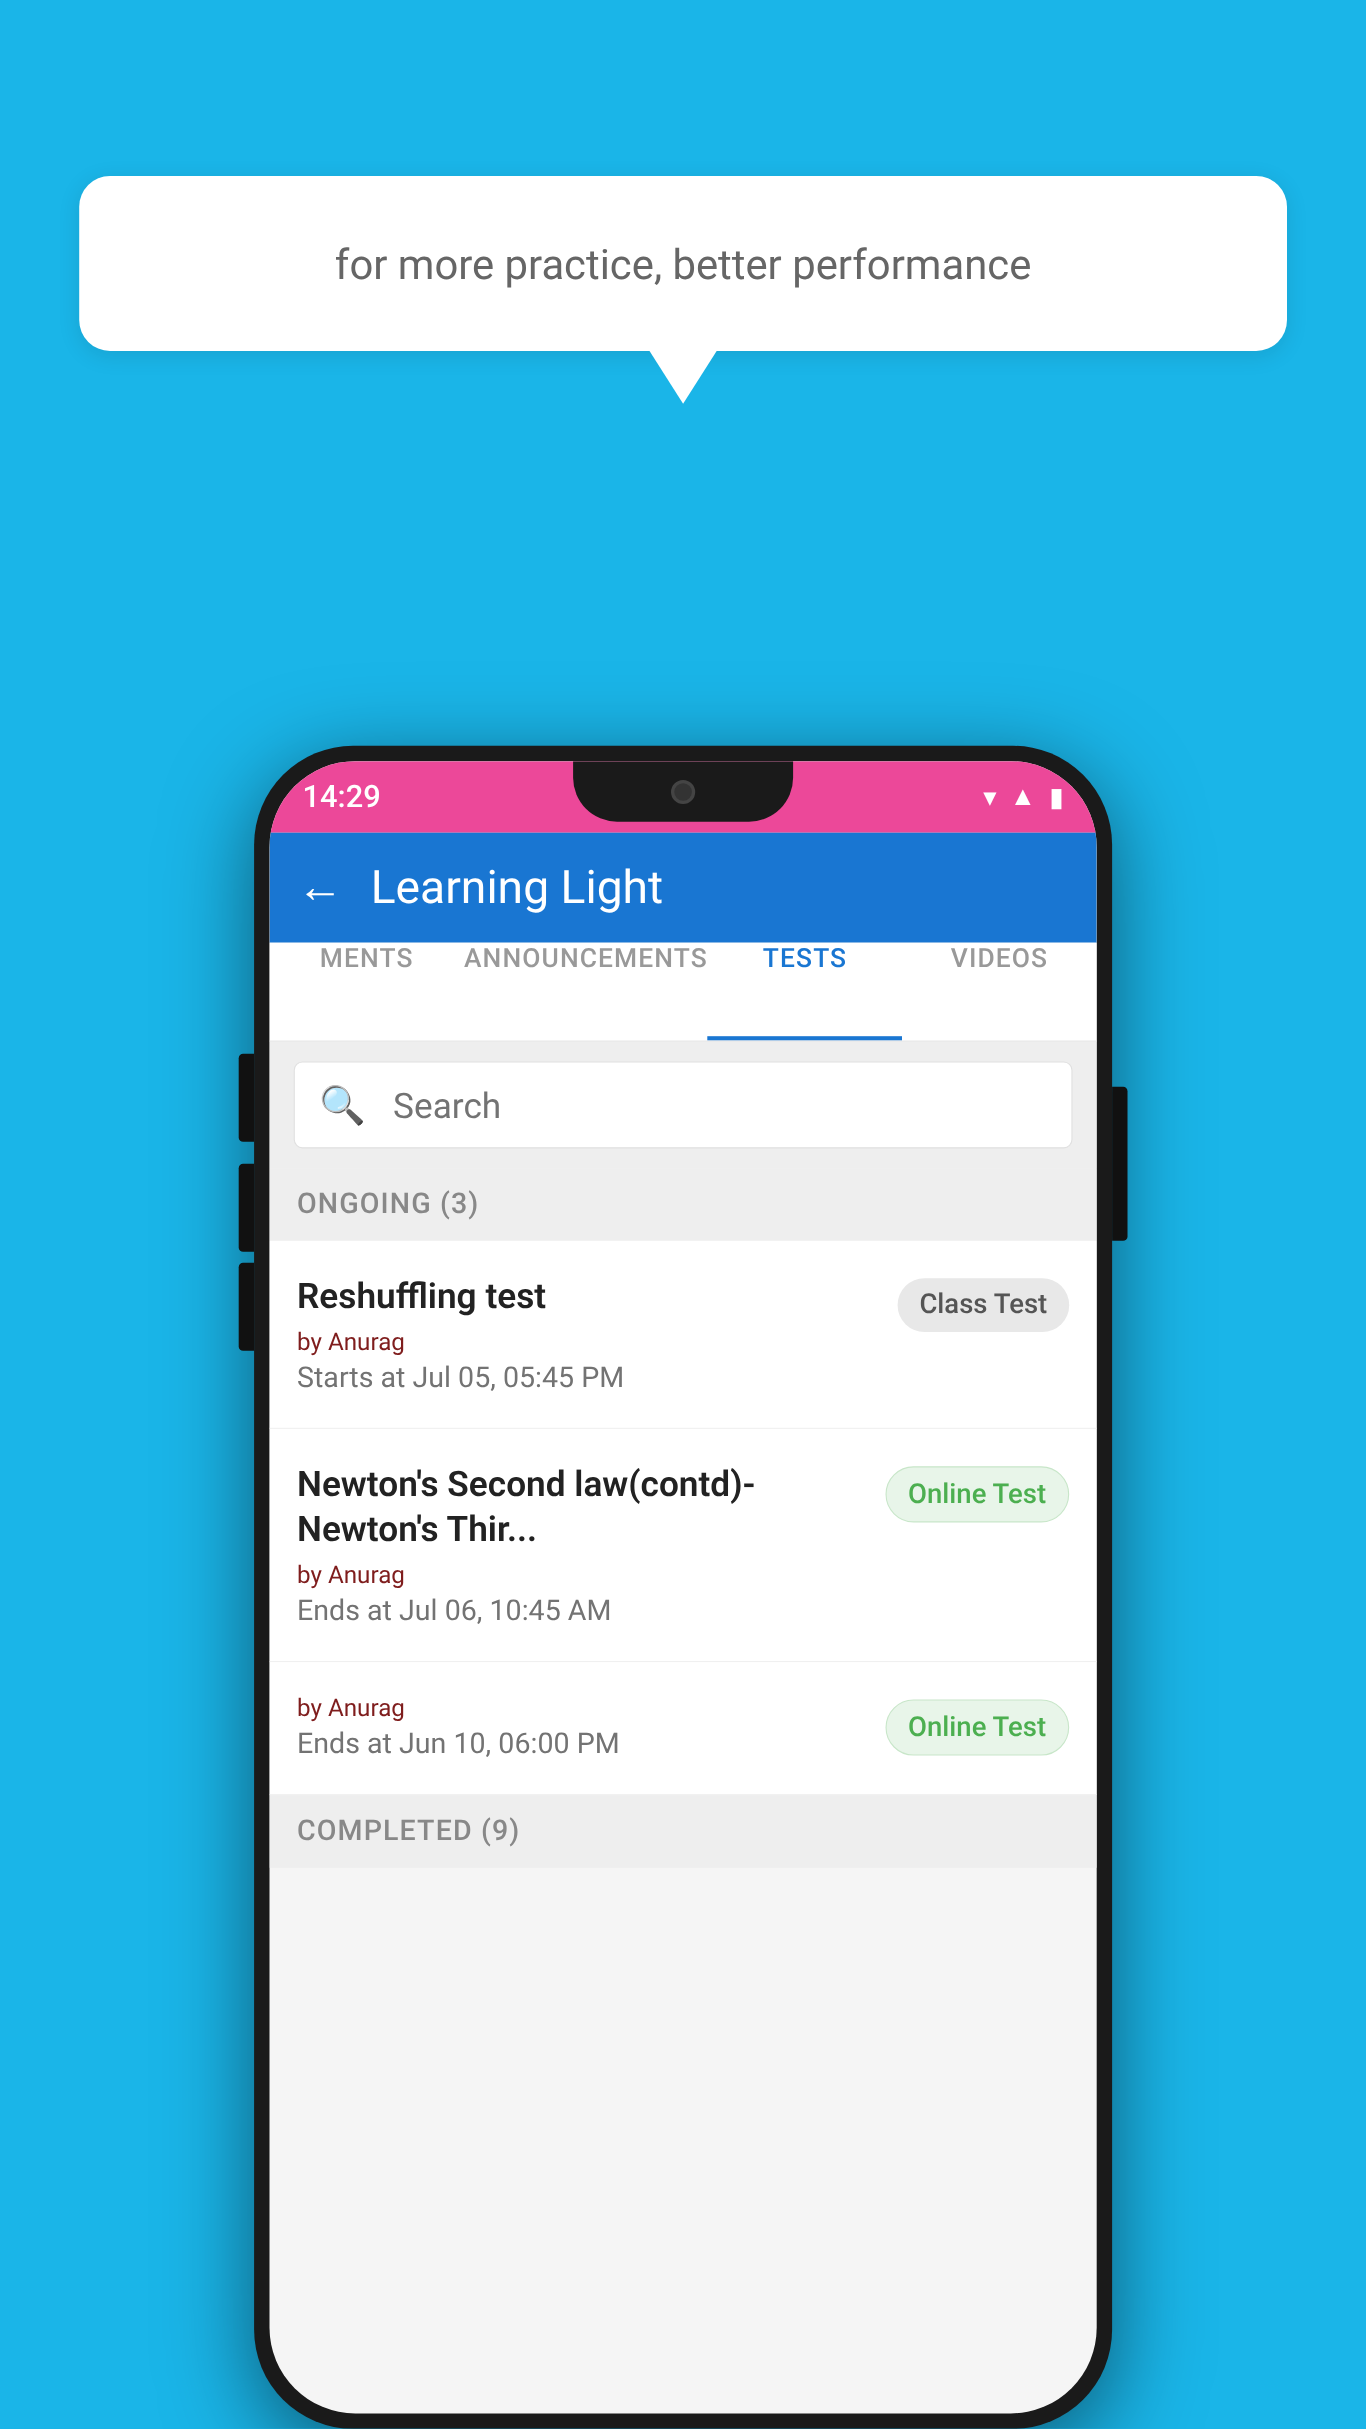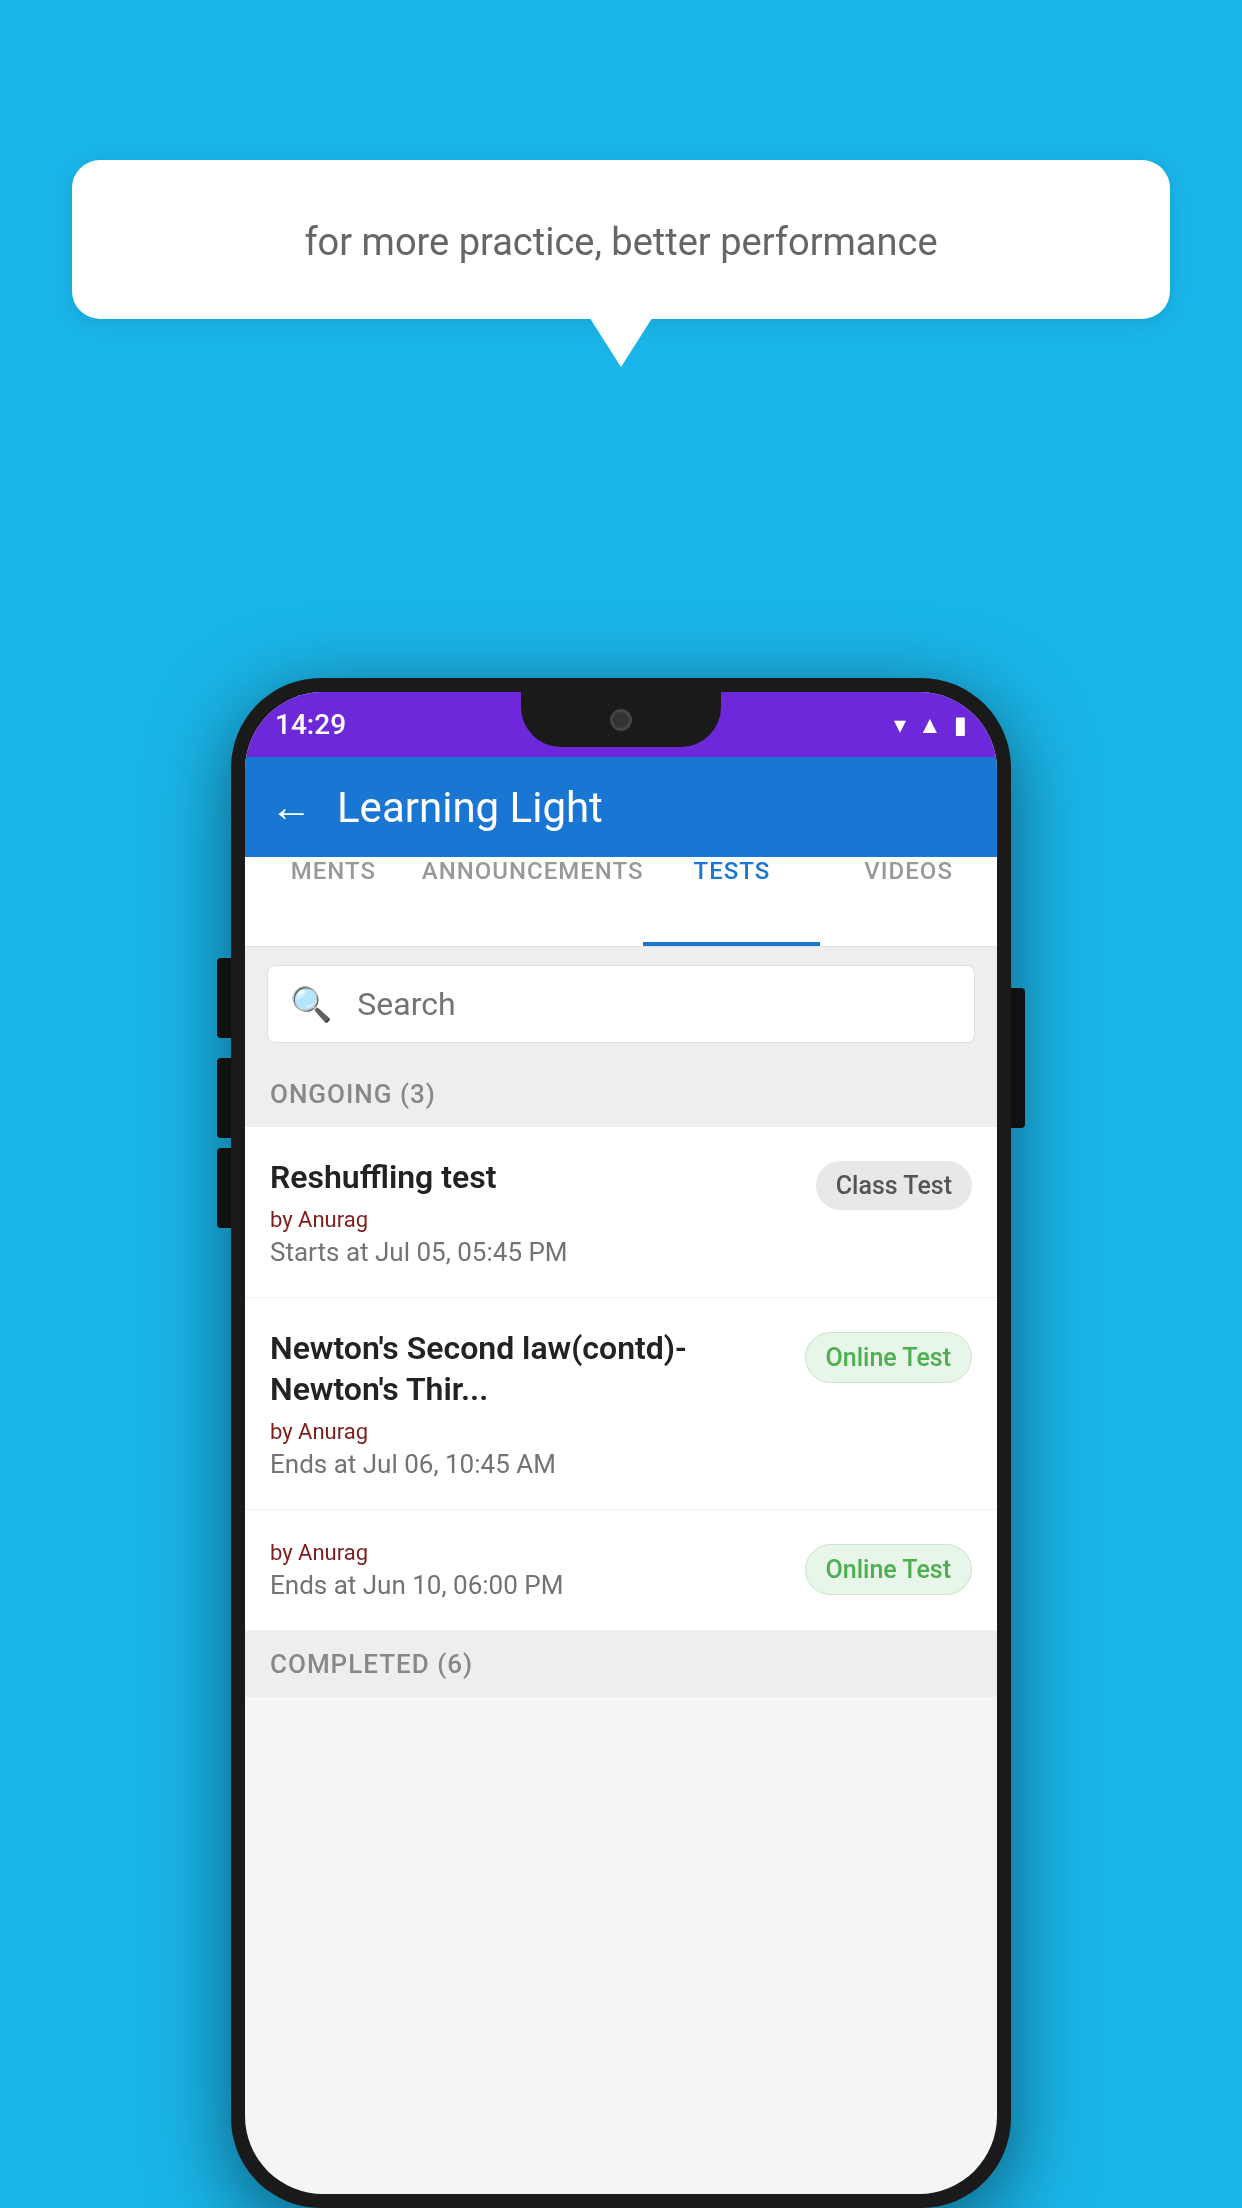--- a/index.html
+++ b/index.html
@@ -129,21 +129,21 @@
     .notch-camera {
       width: 22px;
       height: 22px;
       background: #333;
       border-radius: 50%;
       border: 3px solid #444;
     }
 
     
     .status-bar {
-      background: #6d28d9;
+      background: #ec4899;
       height: 65px;
       display: flex;
       align-items: center;
       justify-content: space-between;
       padding: 0 30px;
       padding-top: 0;
       gap: 18px;
     }
 
     .status-time {
@@ -386,17 +386,17 @@
         <div class="test-item">
           <div class="test-info">
             <div class="test-by">by Anurag</div>
             <div class="test-date">Ends at  Jun 10, 06:00 PM</div>
           </div>
           <div class="test-badge badge-online">Online Test</div>
         </div>
 
       </div>
 
-      <div class="completed-header">COMPLETED (6)</div>
+      <div class="completed-header">COMPLETED (9)</div>
 
     </div>
   </div>
 </div>
 
 </body></html>

